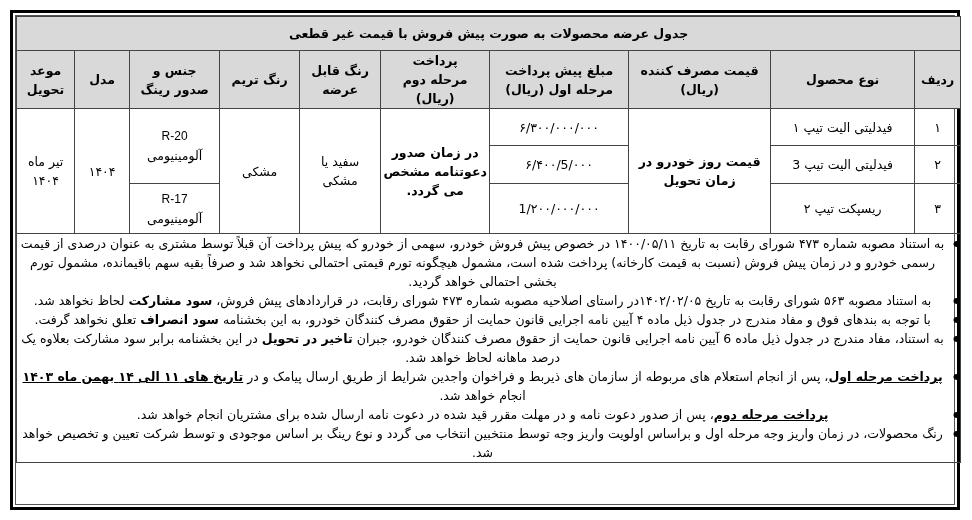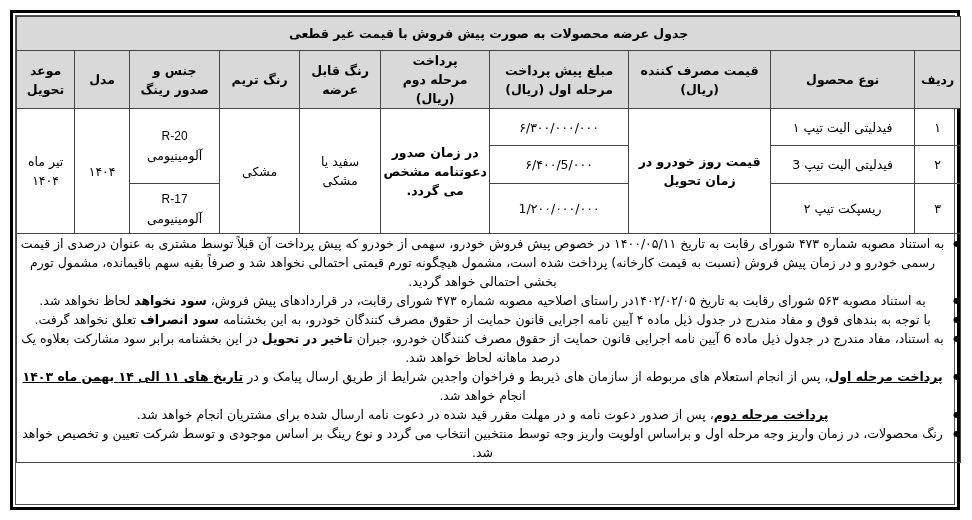--- a/index.html
+++ b/index.html
@@ -84,21 +84,21 @@
     <tr class="r3">
       <td>۳</td>
       <td>ریسپکت تیپ ۲</td>
       <td class="num">1/۲۰۰/۰۰۰/۰۰۰</td>
       <td class="rim"><span class="code">R-17</span><span>آلومینیومی</span></td>
     </tr>
     <tr>
       <td colspan="10" class="notes">
         <ul class="note-list">
           <li>به استناد مصوبه شماره ۴۷۳ شورای رقابت به تاریخ ۱۴۰۰/۰۵/۱۱ در خصوص پیش فروش خودرو، سهمی از خودرو که پیش پرداخت آن قبلاً توسط مشتری به عنوان درصدی از قیمت رسمی خودرو و در زمان پیش فروش (نسبت به قیمت کارخانه) پرداخت شده است، مشمول هیچگونه تورم قیمتی احتمالی نخواهد شد و صرفاً بقیه سهم باقیمانده، مشمول تورم بخشی احتمالی خواهد گردید.</li>
-          <li><span>به استناد مصوبه ۵۶۳ شورای رقابت به تاریخ ۱۴۰۲/۰۲/۰۵در راستای اصلاحیه مصوبه شماره ۴۷۳ شورای رقابت، در قراردادهای پیش فروش، </span><span class="b">سود نخواهد</span><span> لحاظ نخواهد شد.</span></li>
+          <li><span>به استناد مصوبه ۵۶۳ شورای رقابت به تاریخ ۱۴۰۲/۰۲/۰۵در راستای اصلاحیه مصوبه شماره ۴۷۳ شورای رقابت، در قراردادهای پیش فروش، </span><span class="b">سود مشارکت</span><span> لحاظ نخواهد شد.</span></li>
           <li><span>با توجه به بندهای فوق و مفاد مندرج در جدول ذیل ماده ۴ آیین نامه اجرایی قانون حمایت از حقوق مصرف کنندگان خودرو، به این بخشنامه </span><span class="b">سود انصراف</span><span> تعلق نخواهد گرفت.</span></li>
           <li><span>به استناد، مفاد مندرج در جدول ذیل ماده 6 آیین نامه اجرایی قانون حمایت از حقوق مصرف کنندگان خودرو، جبران </span><span class="b">تاخیر در تحویل</span><span> در این بخشنامه برابر سود مشارکت بعلاوه یک درصد ماهانه لحاظ خواهد شد.</span></li>
           <li><span class="b u">پرداخت مرحله اول</span><span>، پس از انجام استعلام های مربوطه از سازمان های ذیربط و فراخوان واجدین شرایط از طریق ارسال پیامک و در </span><span class="b u">تاریخ های ۱۱ الی ۱۴ بهمن ماه ۱۴۰۳</span><span>  انجام خواهد شد.</span></li>
           <li><span class="b u">پرداخت مرحله دوم</span><span>، پس از صدور دعوت نامه و در مهلت مقرر قید شده در دعوت نامه ارسال شده برای مشتریان انجام خواهد شد.</span></li>
           <li>رنگ محصولات، در زمان واریز وجه مرحله اول و براساس اولویت واریز وجه توسط منتخبین انتخاب می گردد و نوع رینگ بر اساس موجودی و توسط شرکت تعیین و تخصیص خواهد شد.</li>
         </ul>
       </td>
     </tr>
   </tbody>
       </table>

